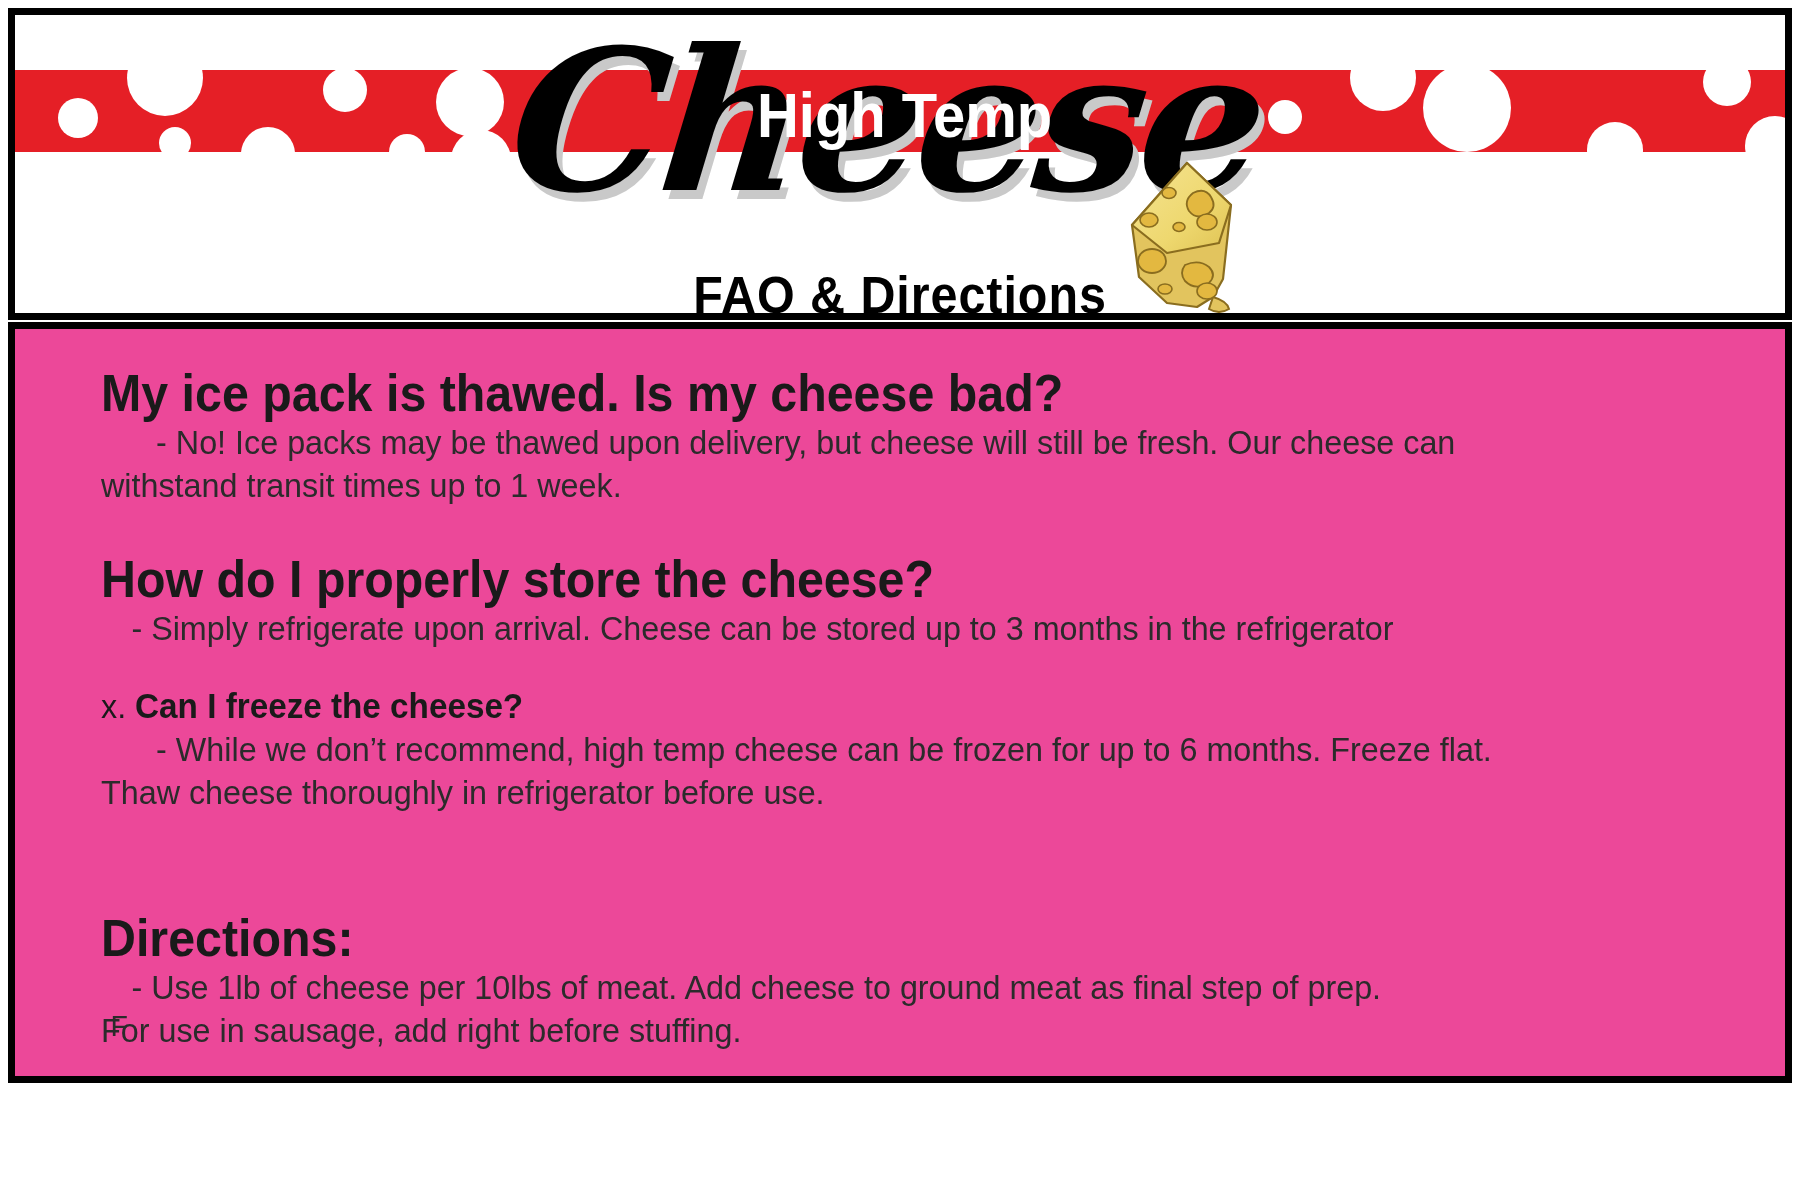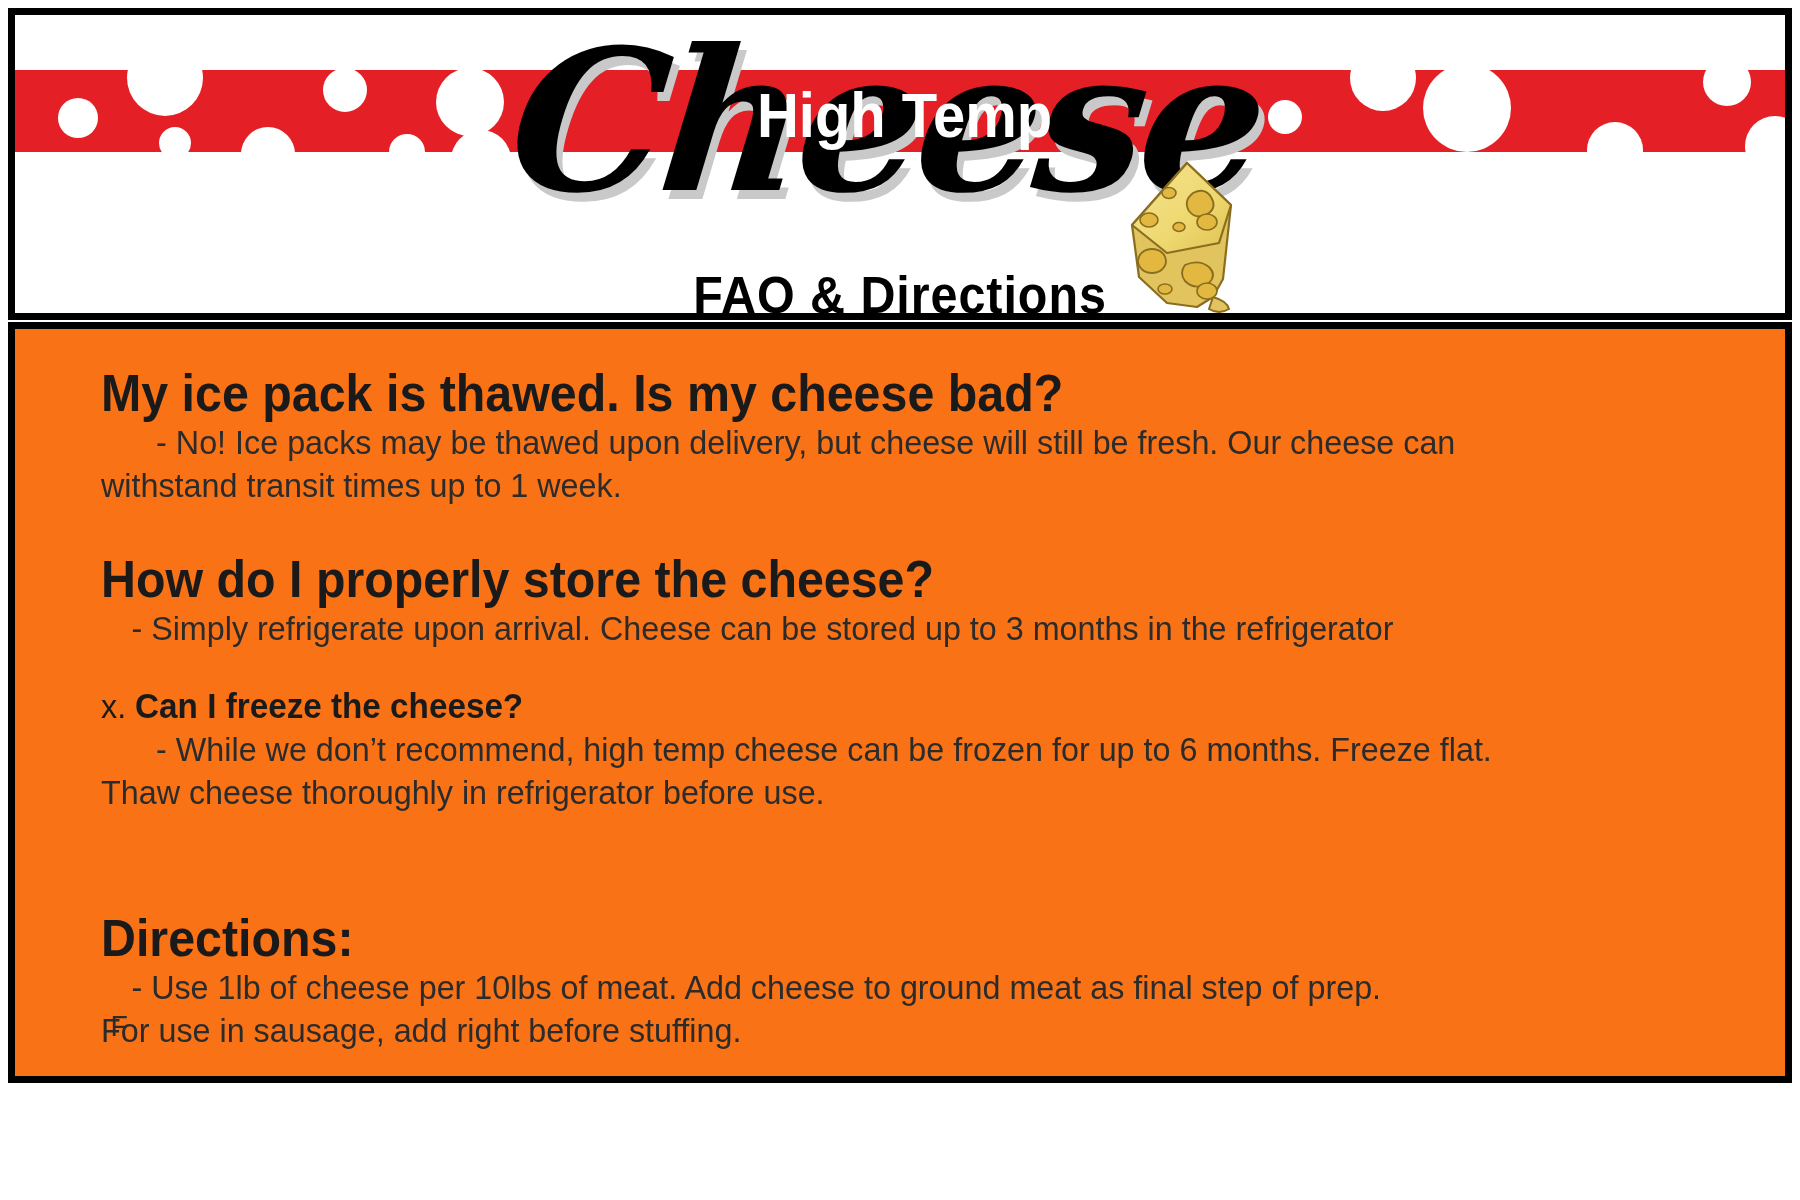--- a/index.html
+++ b/index.html
@@ -119,21 +119,21 @@
 
   
   .body-box {
     position: absolute;
     left: 8px;
     top: 322px;
     width: 1784px;
     height: 761px;
     border: 7px solid #000000;
     box-sizing: border-box;
-    background: #f97316;
+    background: #ec4899;
     overflow: hidden;
   }
   .body-inner {
     position: absolute;
     left: 86px;
     top: 36px;
     width: 1600px;
   }
 
   h2.q {

